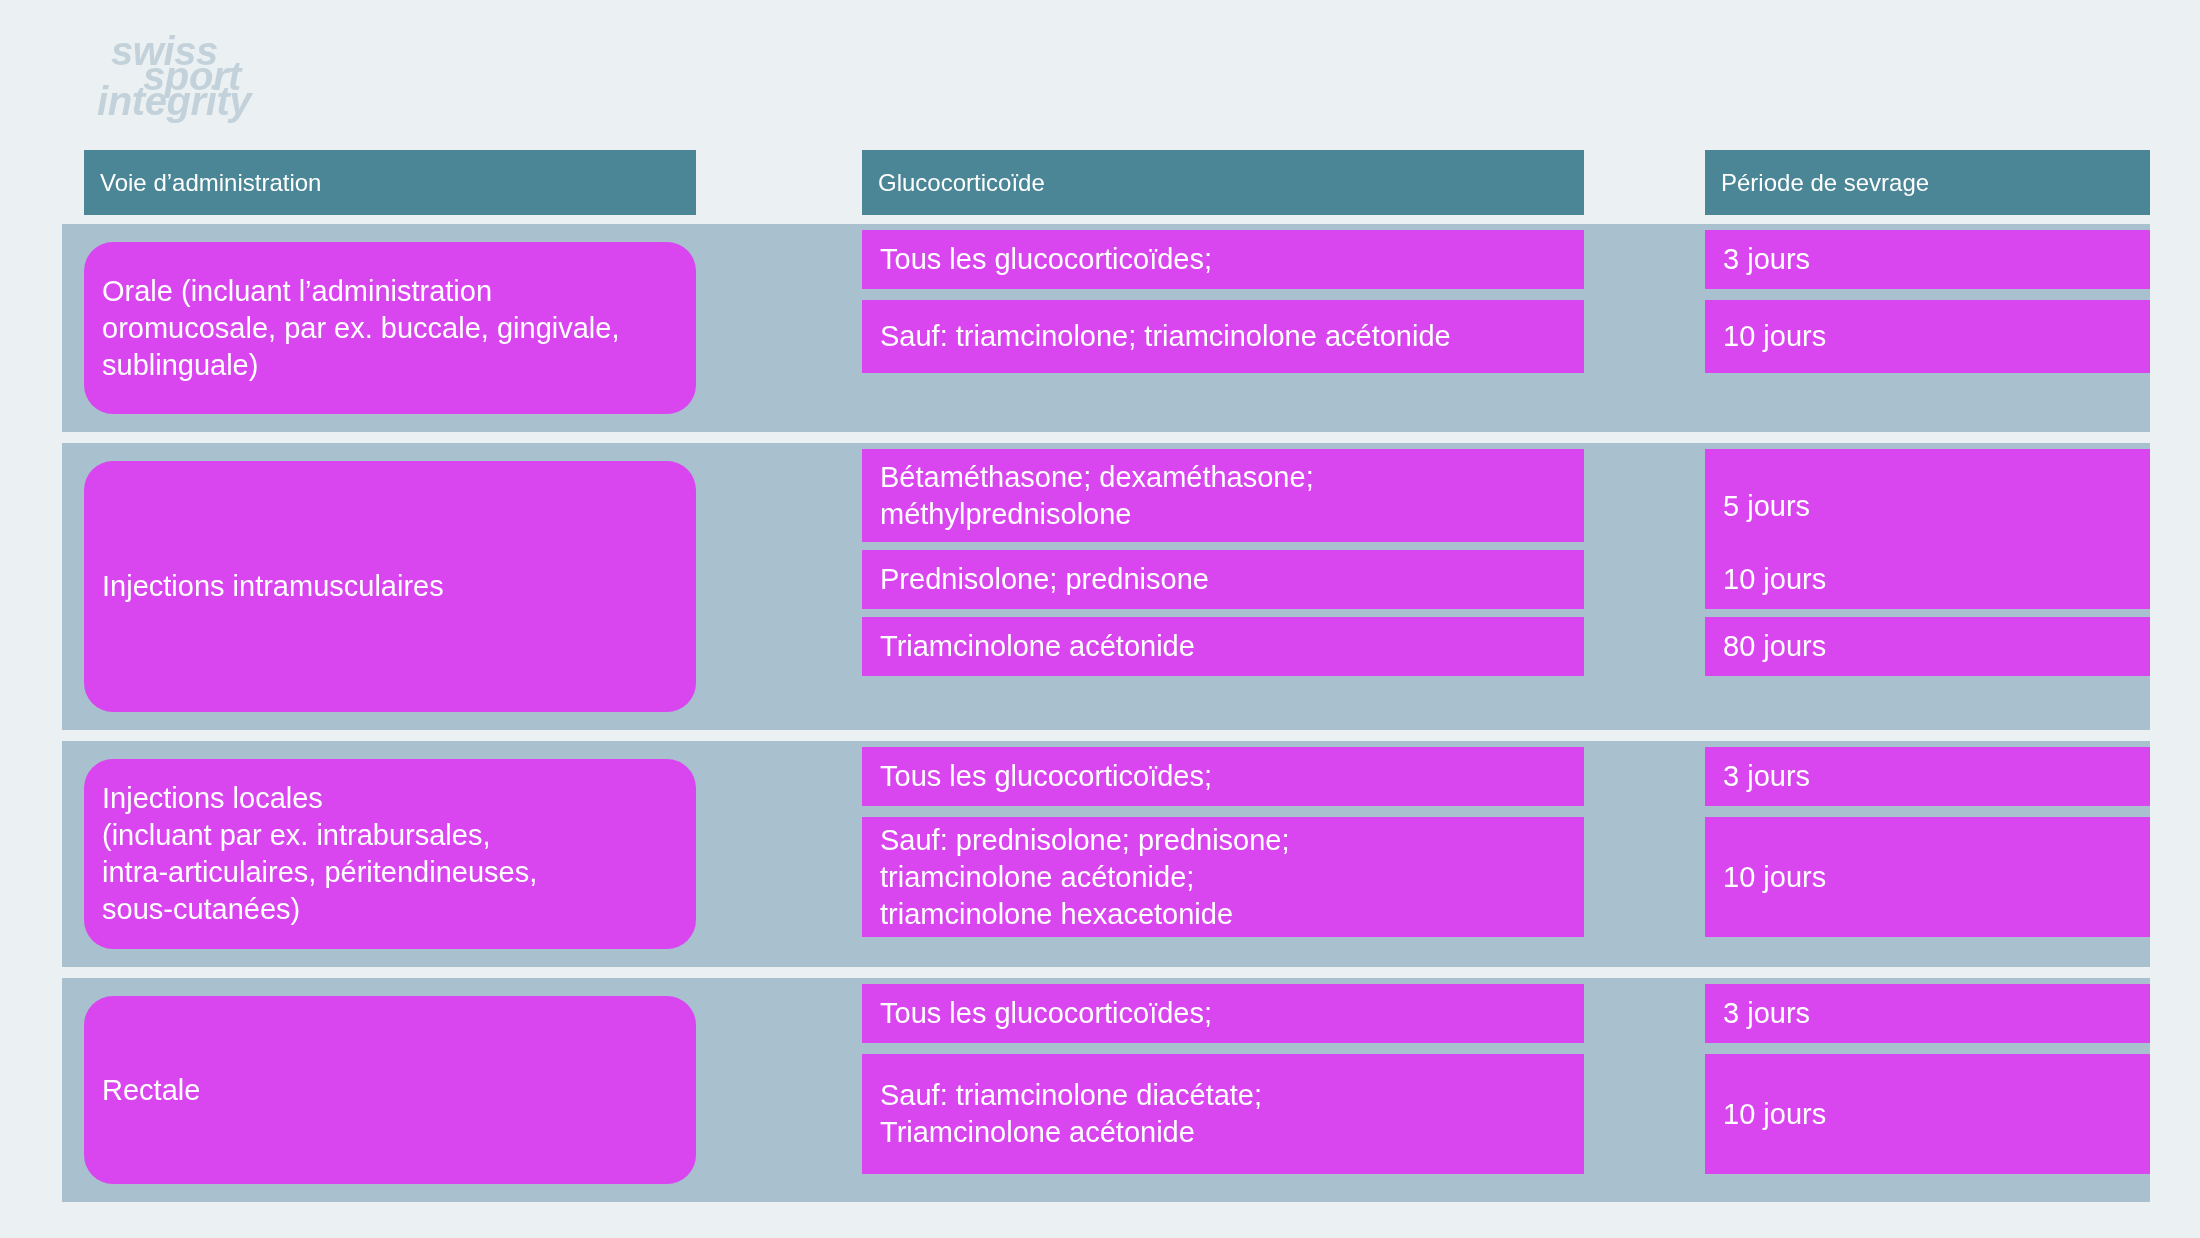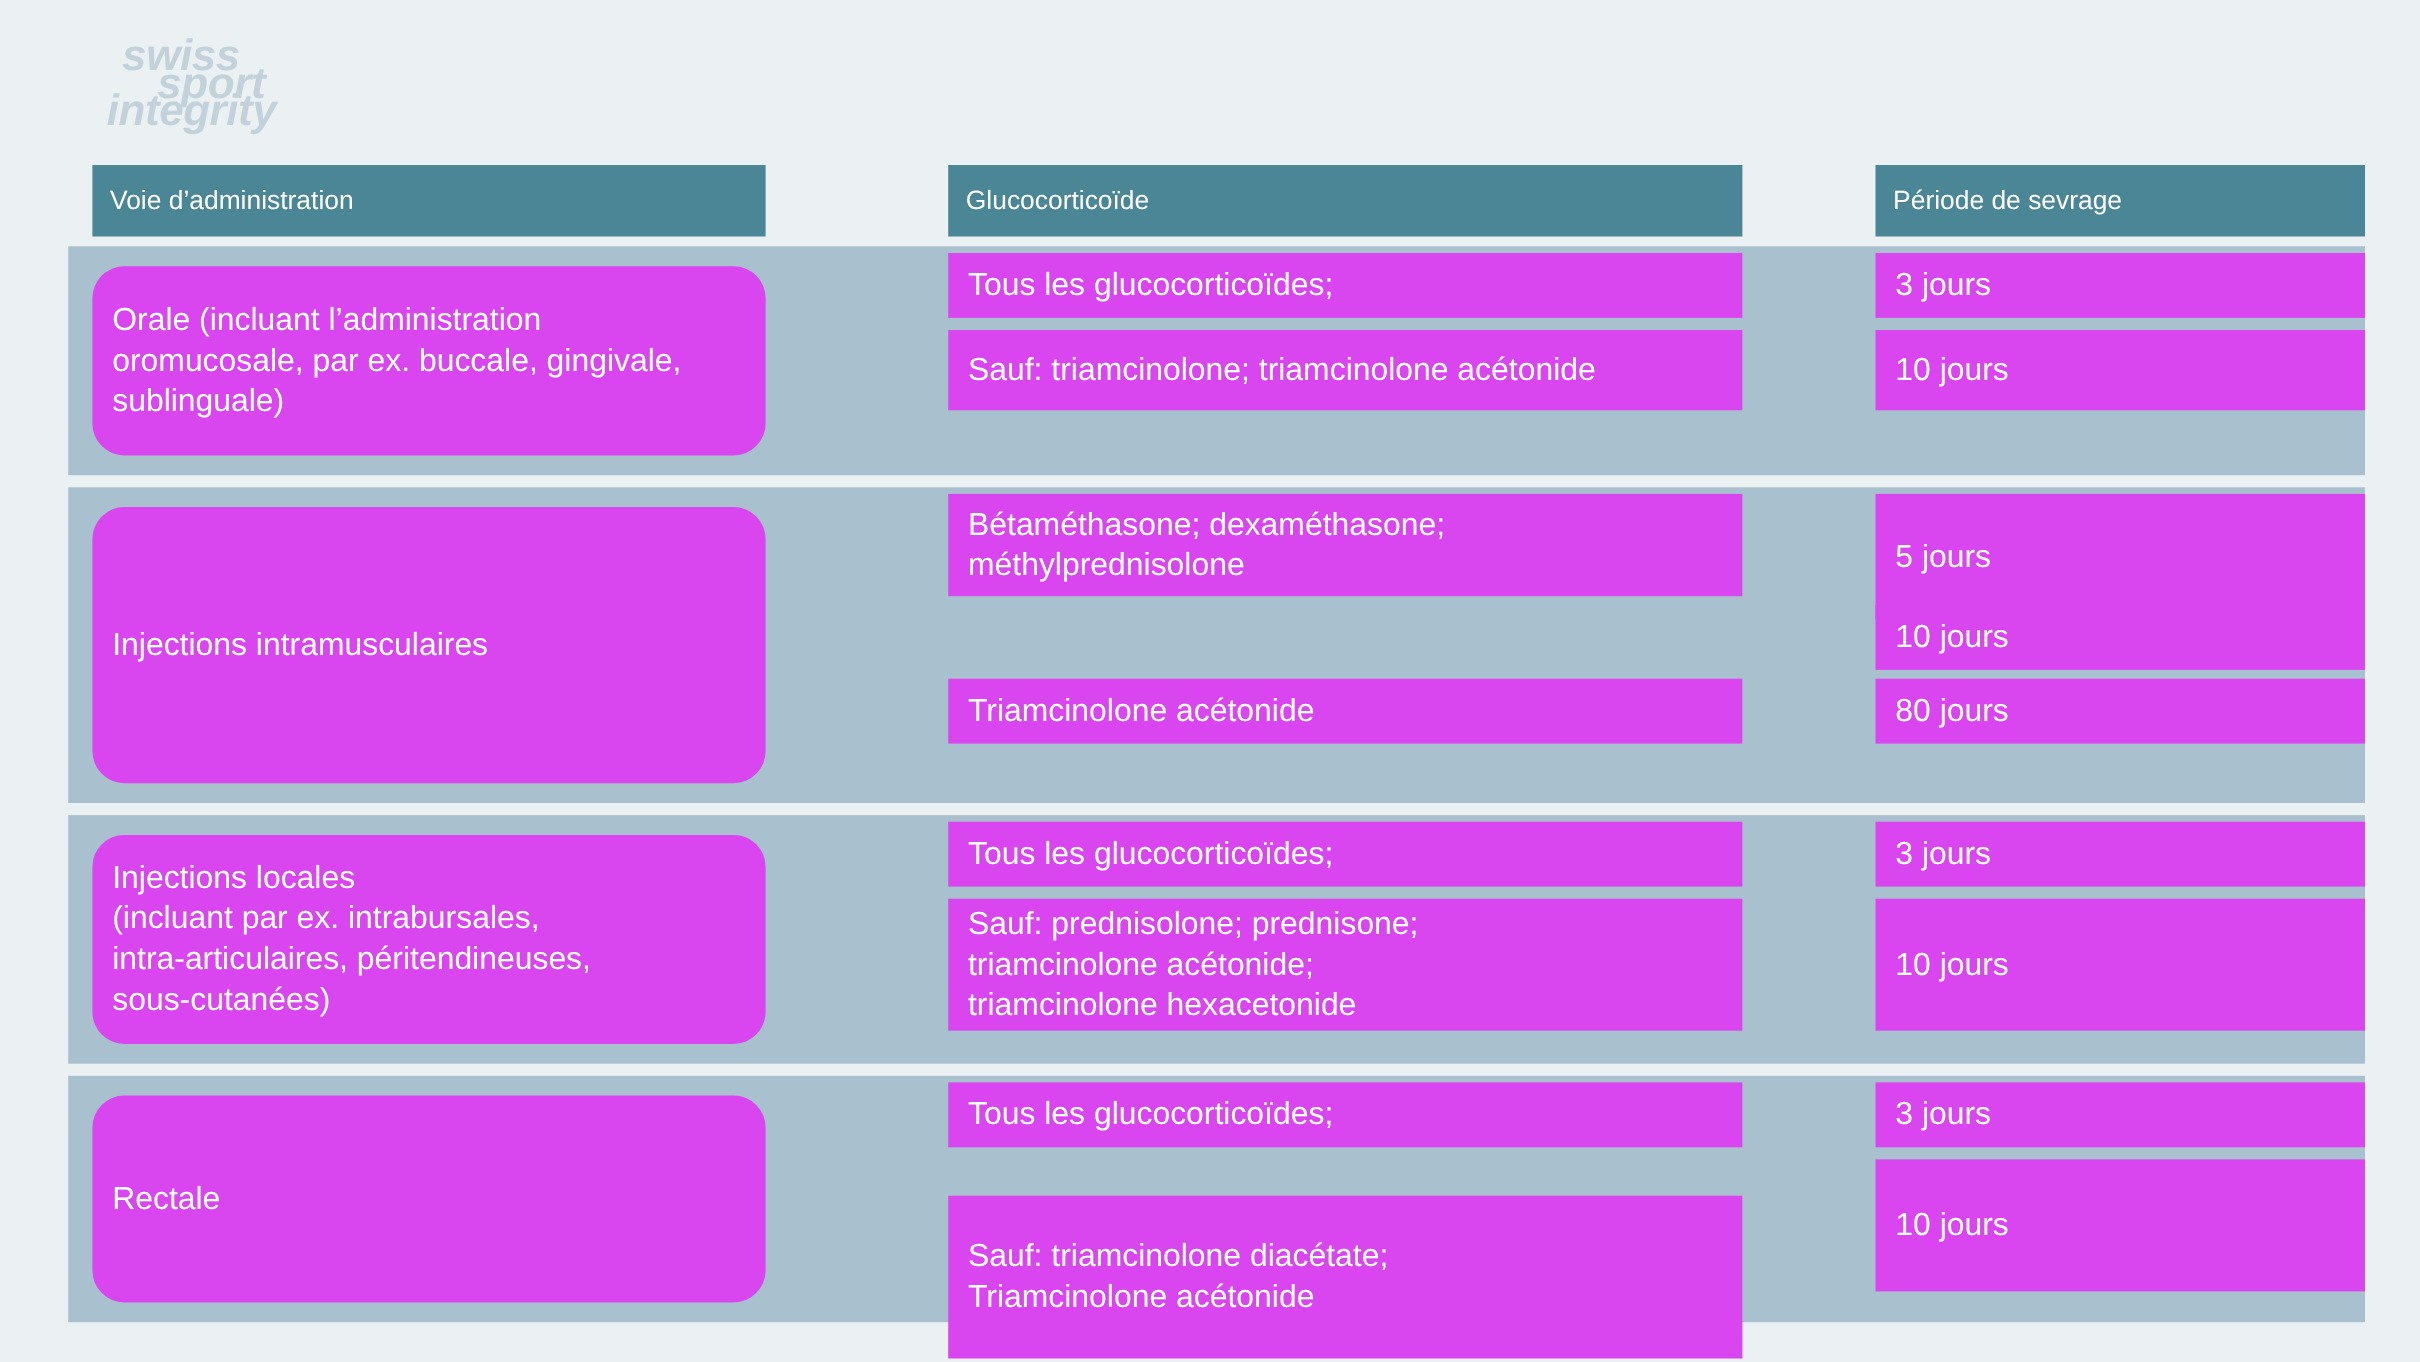--- a/index.html
+++ b/index.html
@@ -138,20 +138,23 @@
         <div class="cellbox c0">
           <span class="txt">Injections intramusculaires</span>
         </div>
         <div class="cellbox c1" style="top: 6px; height: 93px;">
           <span class="txt">Bétaméthasone; dexaméthasone;
 méthylprednisolone</span>
         </div>
         <div class="cellbox c2" style="top: 6px; height: 114px;">
           <span class="txt">5 jours</span>
         </div>
+        <div class="cellbox c1" style="top: 107px; height: 59px;">
+          <span class="txt">Prednisolone; prednisone</span>
+        </div>
         <div class="cellbox c2" style="top: 107px; height: 59px;">
           <span class="txt">10 jours</span>
         </div>
         <div class="cellbox c1" style="top: 174px; height: 59px;">
           <span class="txt">Triamcinolone acétonide</span>
         </div>
         <div class="cellbox c2" style="top: 174px; height: 59px;">
           <span class="txt">80 jours</span>
         </div>
       </div>
@@ -180,21 +183,21 @@
       <div class="band r3">
         <div class="cellbox c0">
           <span class="txt">Rectale</span>
         </div>
         <div class="cellbox c1" style="top: 6px; height: 59px;">
           <span class="txt">Tous les glucocorticoïdes;</span>
         </div>
         <div class="cellbox c2" style="top: 6px; height: 59px;">
           <span class="txt">3 jours</span>
         </div>
-        <div class="cellbox c1" style="top: 76px; height: 148px; margin-top: 33px;">
+        <div class="cellbox c1" style="top: 76px; height: 120px;">
           <span class="txt">Sauf: triamcinolone diacétate;
 Triamcinolone acétonide</span>
         </div>
         <div class="cellbox c2" style="top: 76px; height: 120px;">
           <span class="txt">10 jours</span>
         </div>
       </div>
     </div>
 
 </div>

